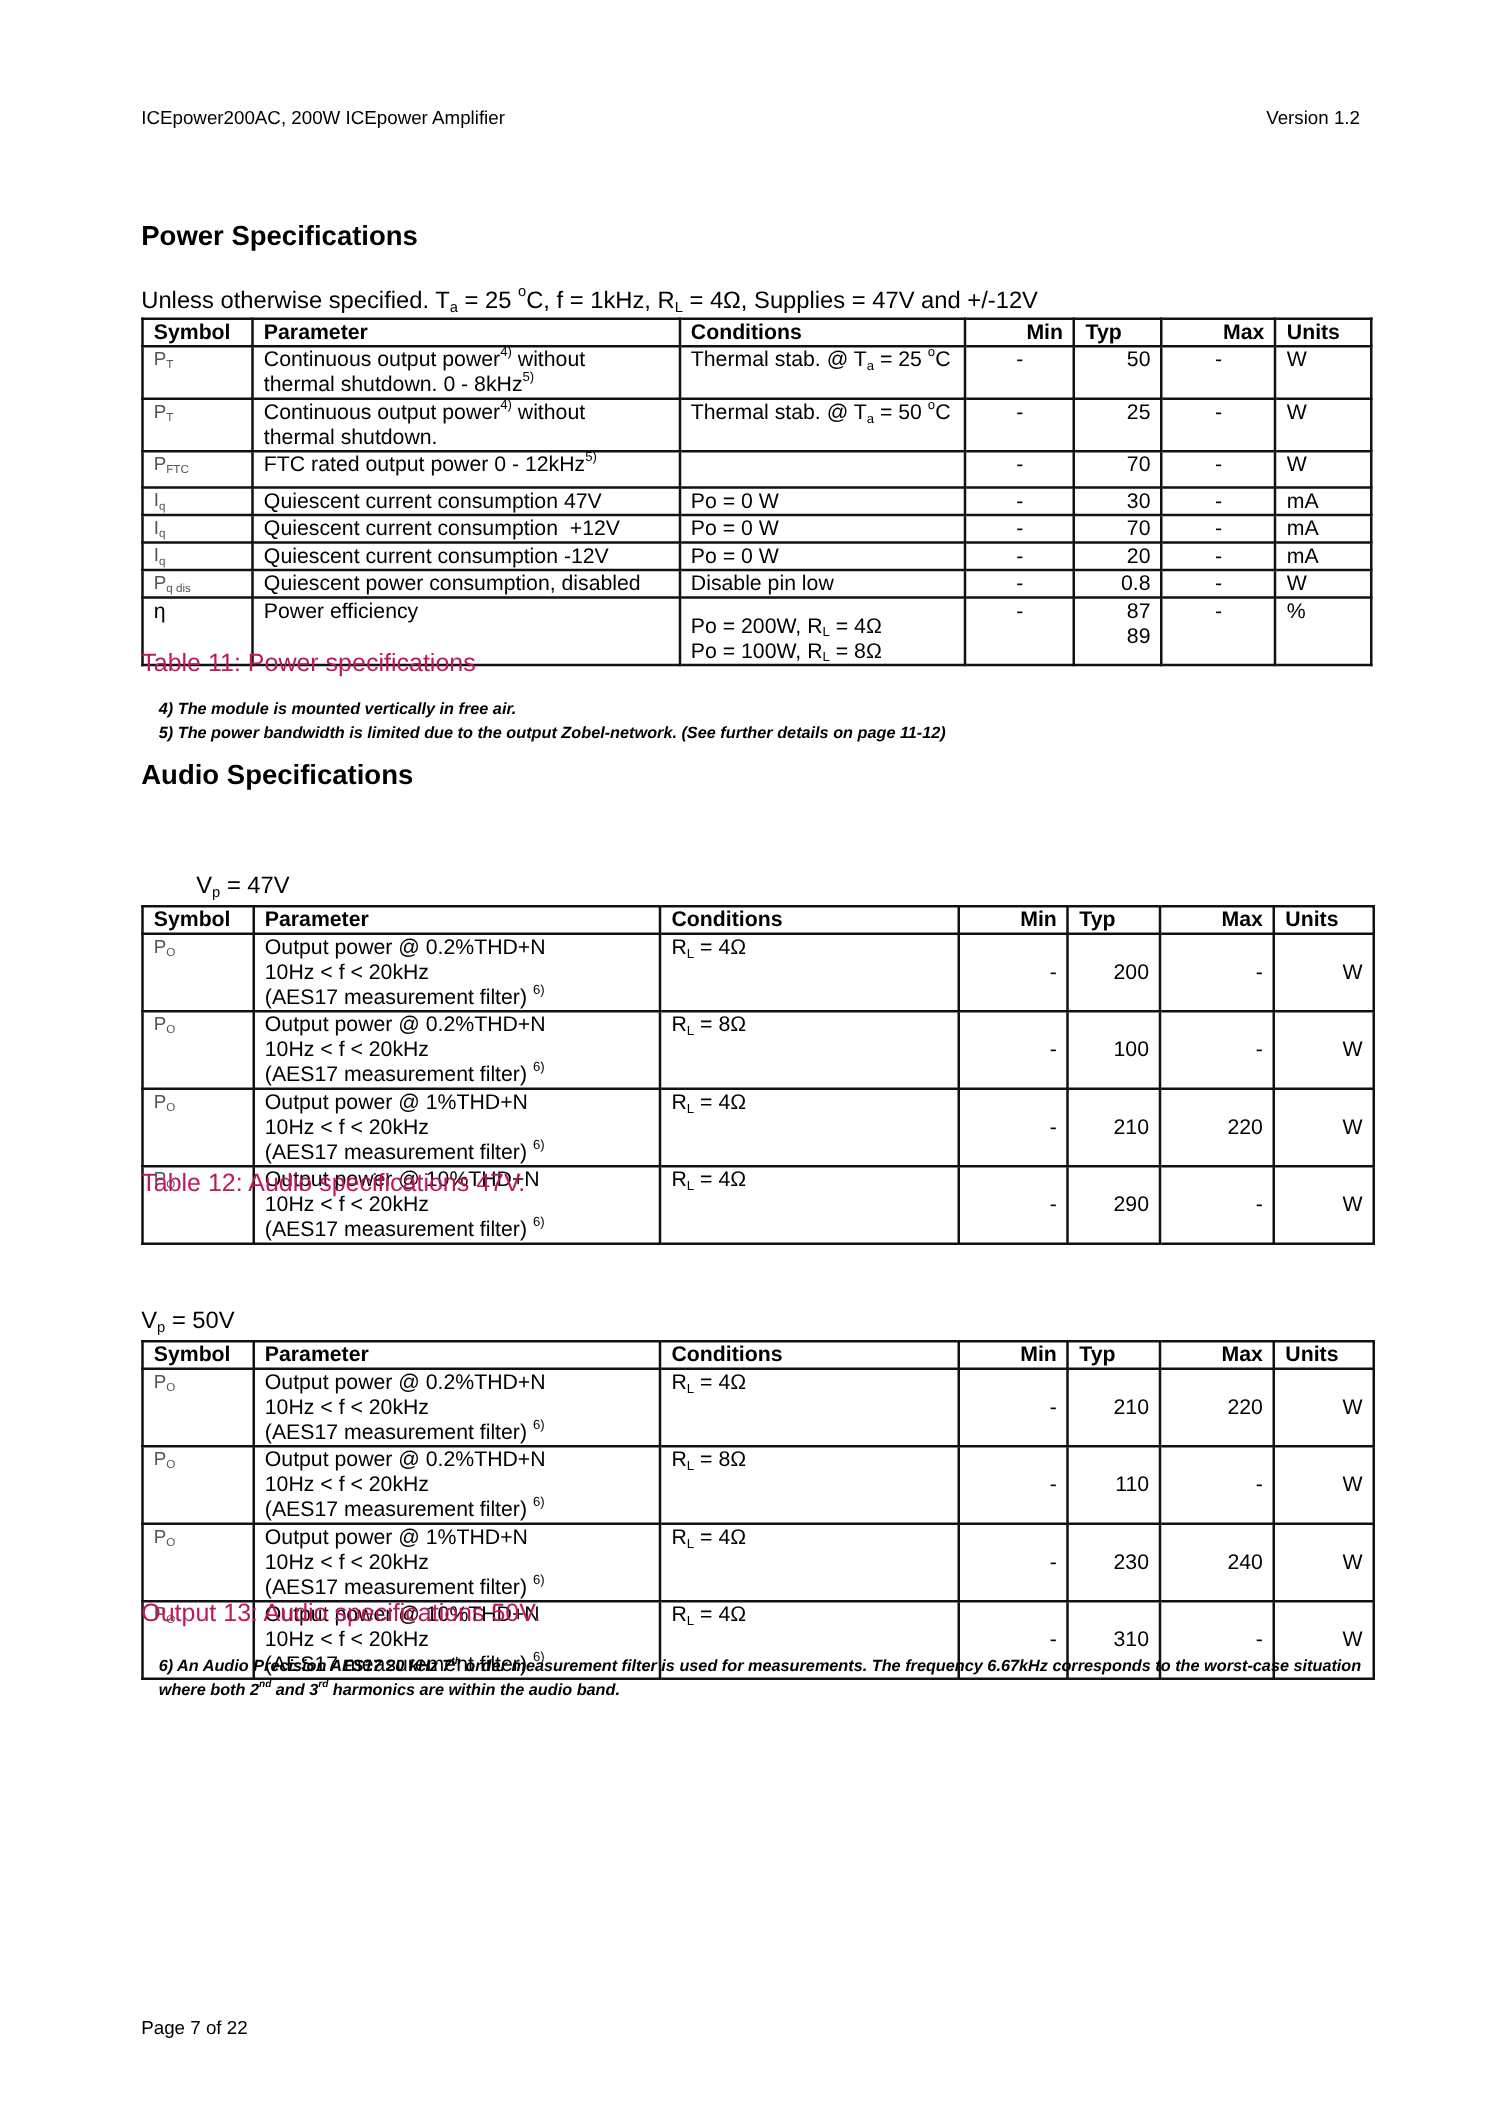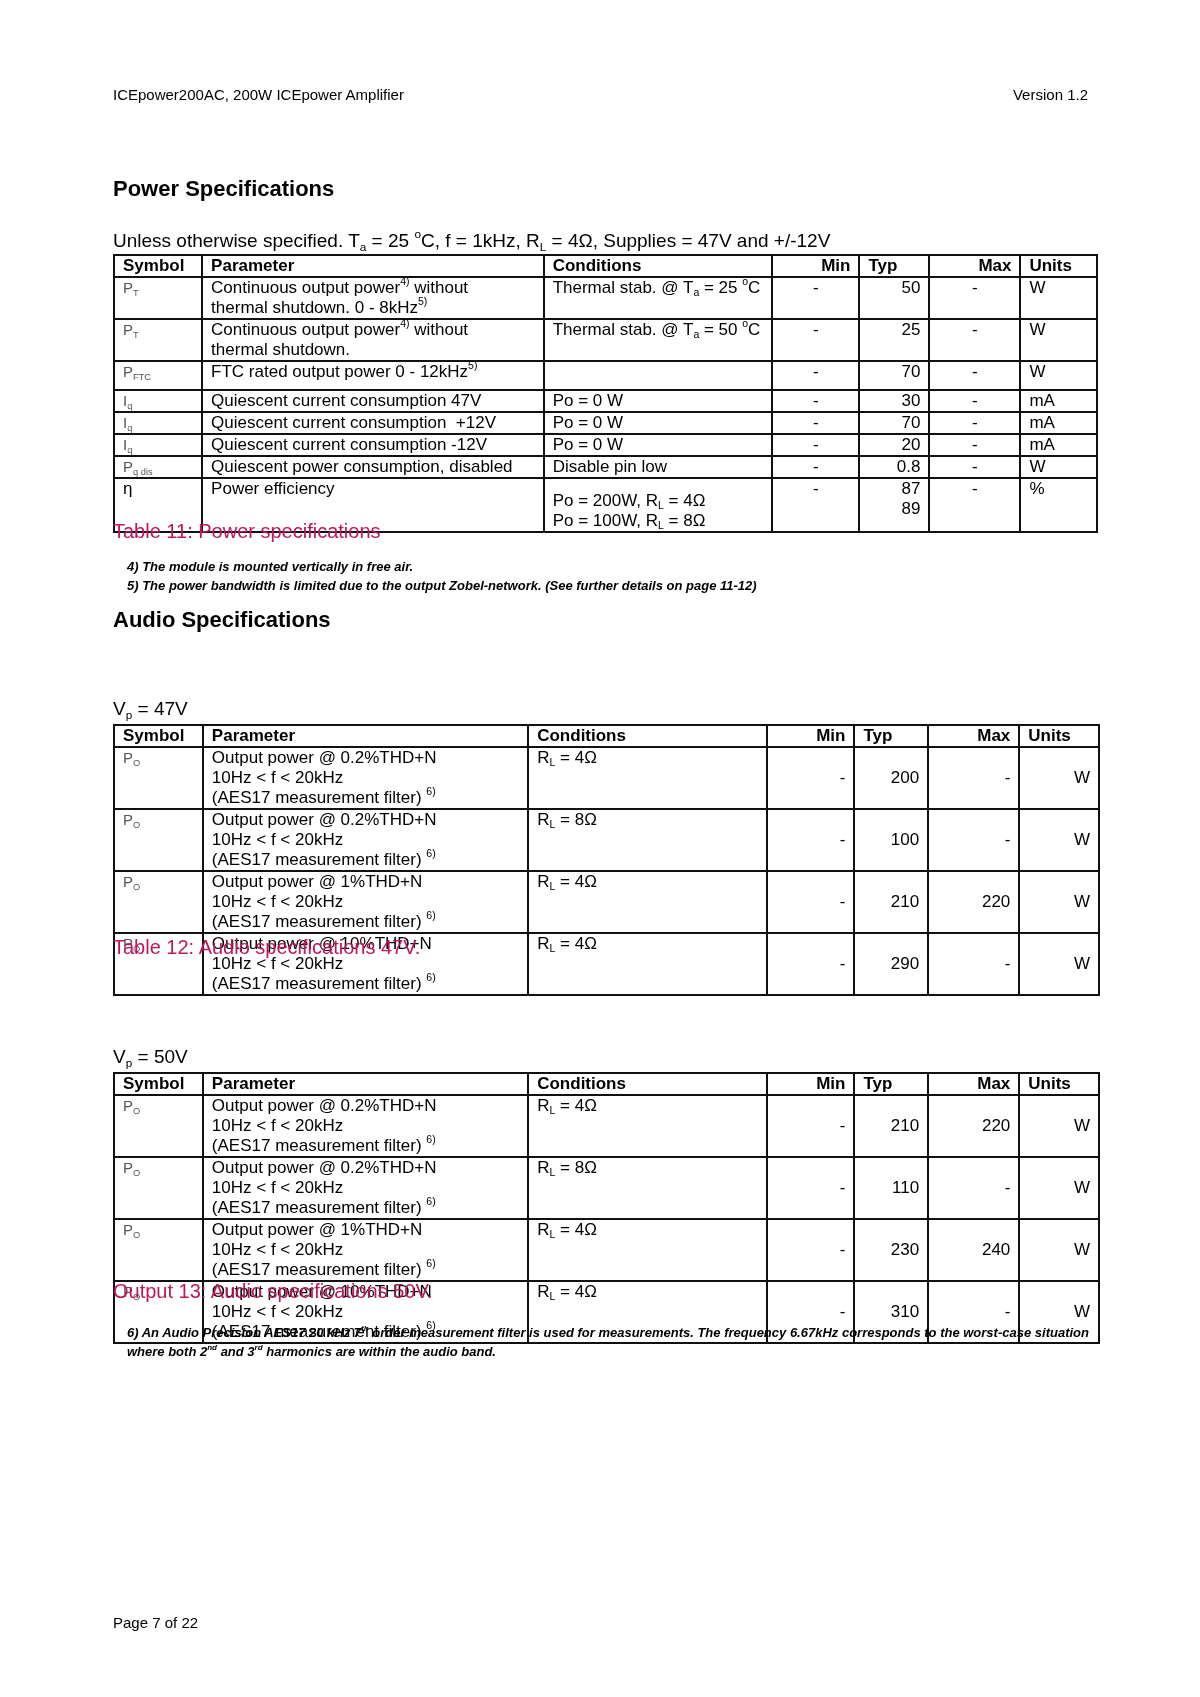--- a/index.html
+++ b/index.html
@@ -137,21 +137,21 @@
     </tr>
   </tbody>
 </table>
 
 <div class="caption" style="top:520px;">Table 11: Power specifications</div>
 <div class="fn" style="top:557px;">4) The module is mounted vertically in free air.</div>
 <div class="fn" style="top:576px;">5) The power bandwidth is limited due to the output Zobel-network. (See further details on page 11-12)</div>
 
 <div class="h2" style="top:607px;">Audio Specifications</div>
 
-<div class="vp" style="top:698px;"><span>V</span><sub>p</sub><span> = 47V</span></div>
+<div class="vp" style="top:698px;margin-left:44px;"><span>V</span><sub>p</sub><span> = 47V</span></div>
 
 <table class="t2">
   <colgroup>
     <col style="width:90px">
       <col style="width:350px">
       <col style="width:255px">
       <col style="width:68px">
       <col style="width:77px">
       <col style="width:65px">
       <col style="width:82px">

